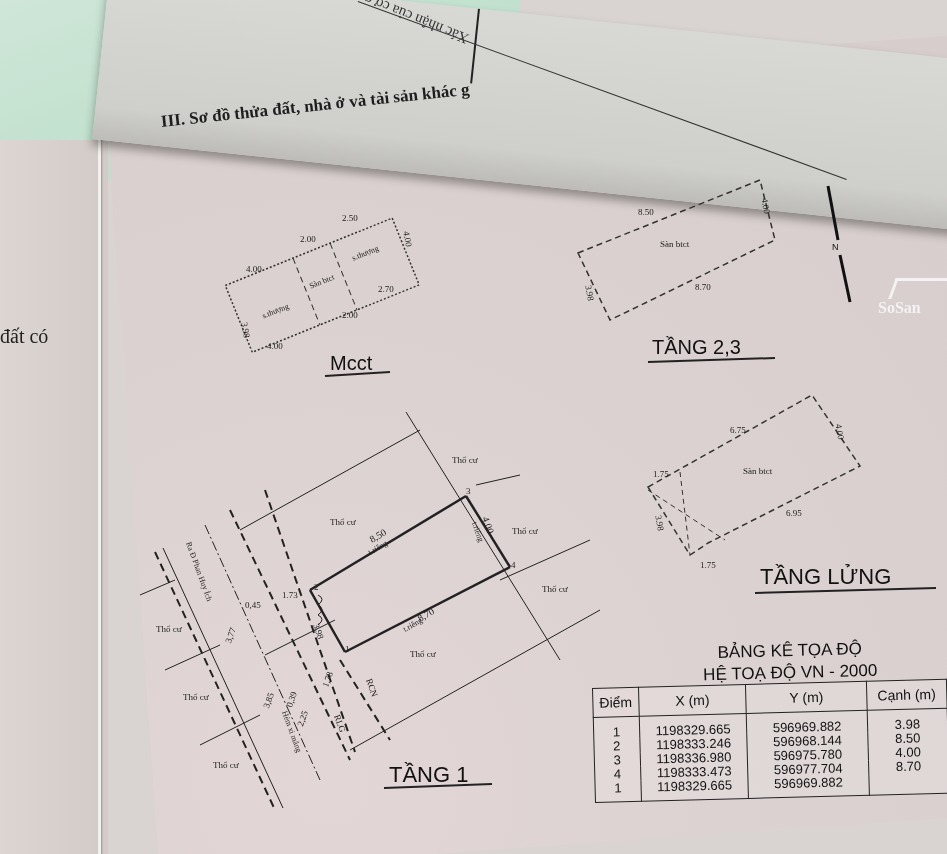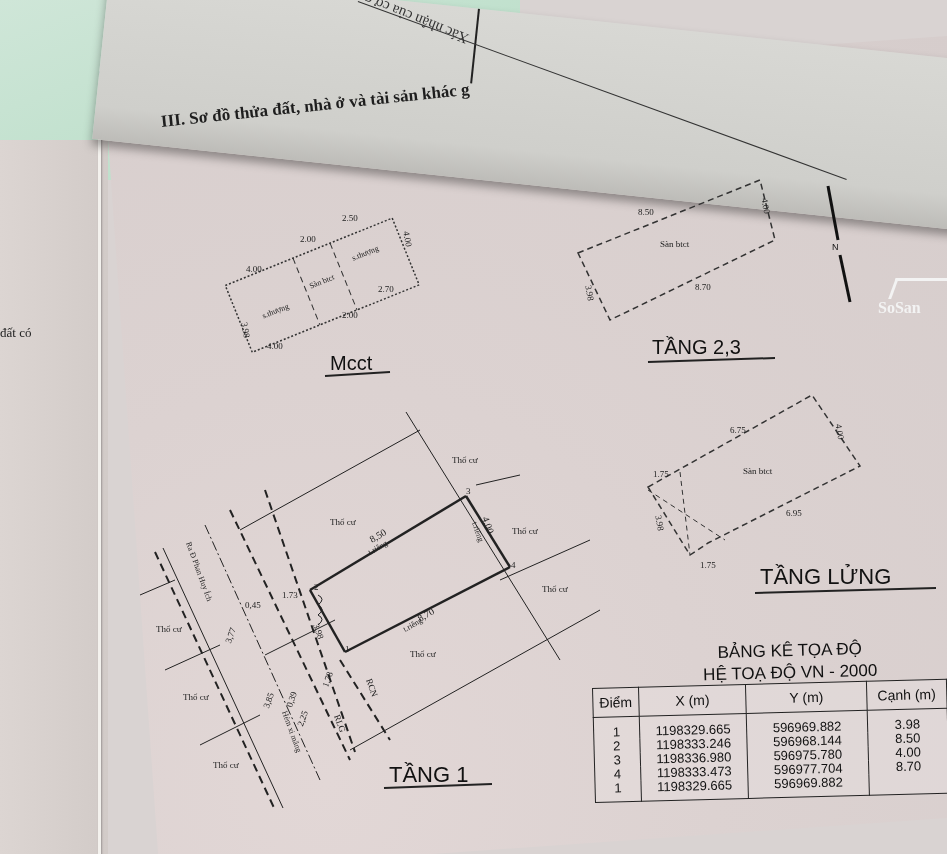--- a/index.html
+++ b/index.html
@@ -25,21 +25,21 @@
   #top-sheet{left:110px;top:-30px;width:900px;height:170px;
      background:linear-gradient(180deg,#d8d8d4 0%,#cfcfcb 80%,#bdbcb8 100%);
      transform:rotate(6deg);transform-origin:0 0;border-radius:0 0 40px 0;
      box-shadow:0 6px 10px rgba(0,0,0,.35);}
   #top-sheet-line{left:370px;top:0;width:2px;height:75px;background:#222;}
   #top-sheet-diag{left:250px;top:5px;width:520px;height:1px;background:#333;
      transform:rotate(14deg);transform-origin:0 0;}
   #top-sheet-text{left:200px;top:0;font-size:15px;color:#333;transform:rotate(196deg);}
   #section-title{left:160px;top:112px;font-size:17px;font-weight:bold;color:#1e1e1e;
      transform:rotate(-6deg);transform-origin:0 0;white-space:nowrap;}
-  #left-text{left:0;top:325px;font-size:13px;color:#222;}
+  #left-text{left:0;top:325px;font-size:20px;color:#222;}
   svg{position:absolute;left:0;top:0;}
   .lbl{font-family:"Liberation Serif",serif;fill:#222;}
   .sans{font-family:"Liberation Sans",sans-serif;fill:#111;}
   
   #coord-title{left:640px;top:640px;width:300px;text-align:center;
      font-family:"Liberation Sans",sans-serif;font-size:17px;color:#111;line-height:22px;
      transform:rotate(-1.5deg);}
   #coord-table{left:592px;top:688px;border-collapse:collapse;
      font-family:"Liberation Sans",sans-serif;font-size:13px;color:#111;
      transform:rotate(-1.5deg);transform-origin:0 0;background:rgba(235,230,228,.35);}

